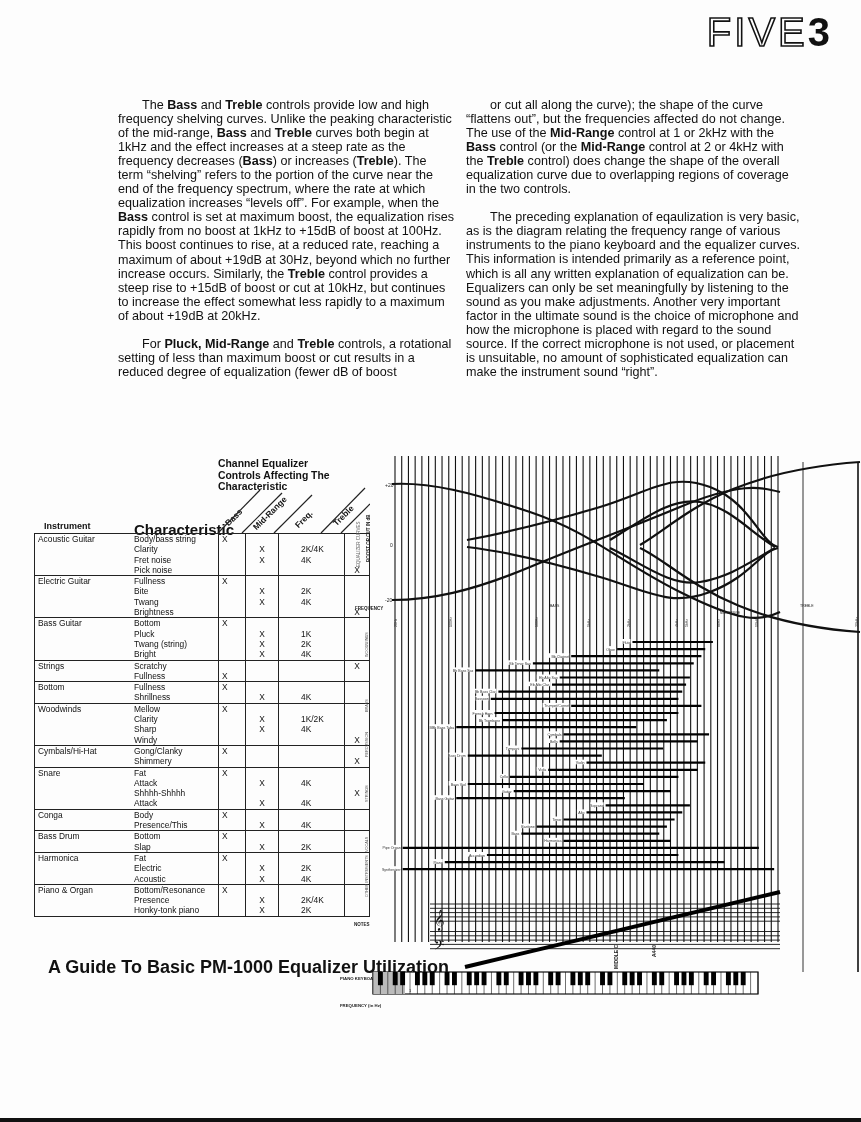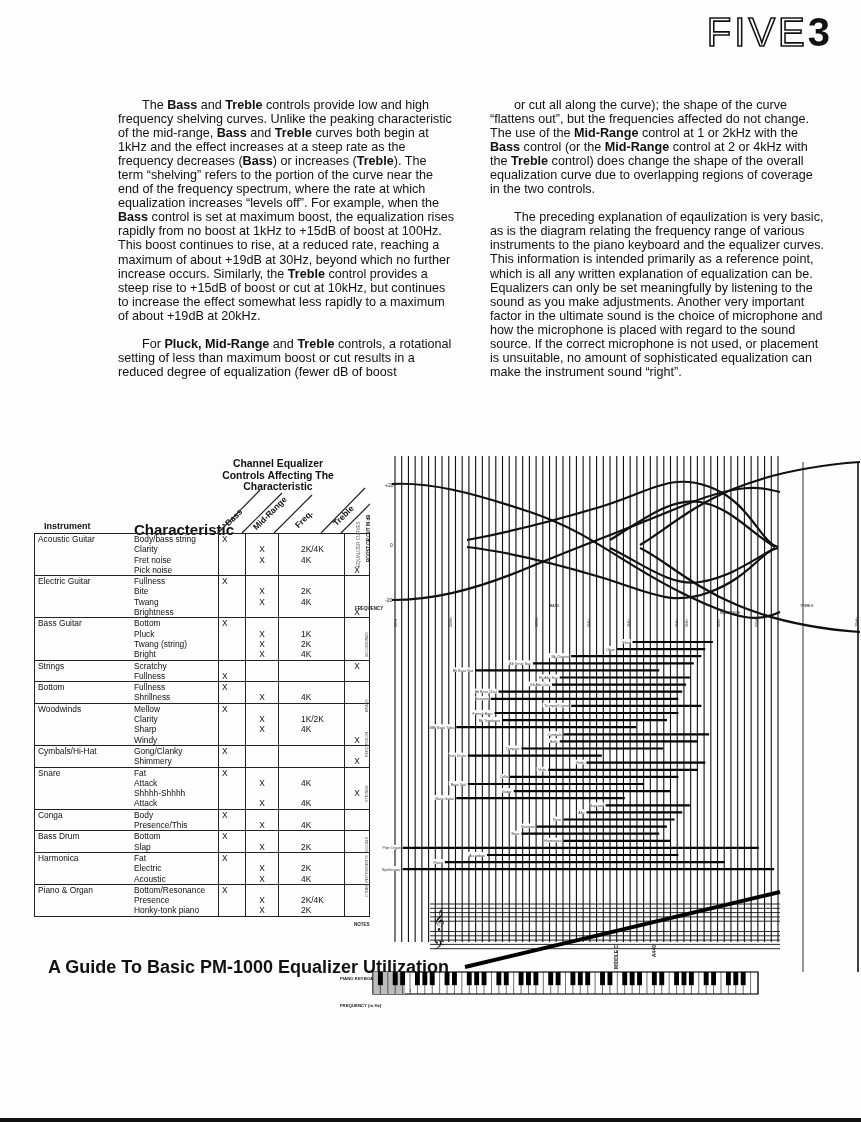--- a/index.html
+++ b/index.html
@@ -4,24 +4,24 @@
 <style>
   html, body { margin: 0; padding: 0; background: #fdfdfd; }
   body { width: 861px; height: 1122px; position: relative; overflow: hidden; color: #111; font-family: "Liberation Sans", sans-serif; }
   .section-mark { position: absolute; right: 30px; top: 12px; font-size: 40px; font-weight: bold; letter-spacing: 1px; line-height: 1; }
   .section-mark .outline { color: #fff; -webkit-text-stroke: 1.6px #111; font-weight: normal; letter-spacing: 3px; }
   .section-mark .num { color: #111; }
   .col { position: absolute; top: 98px; width: 336px; font-size: 12.6px; line-height: 14.05px; }
   .col p { margin: 0 0 14px 0; text-indent: 24px; }
   .col b { font-weight: bold; }
   #col-left { left: 118px; }
-  #col-right { left: 490px; }
+  #col-right { left: 466px; }
 
   
-  .tbl-head { position: absolute; left: 218px; top: 458px; width: 120px; text-align: center; font-weight: bold; font-size: 10.4px; line-height: 11.5px; }
+  .tbl-head { position: absolute; left: 218px; top: 458px; width: 120px; font-weight: bold; font-size: 10.4px; line-height: 11.5px; }
   .th-inst { position: absolute; left: 44px; top: 521px; font-weight: bold; font-size: 9px; }
   .th-char { position: absolute; left: 134px; top: 521px; font-weight: bold; font-size: 15px; }
   .diag-lbl { position: absolute; font-weight: bold; font-size: 8.5px; transform: rotate(-45deg); transform-origin: left bottom; white-space: nowrap; }
   table.eq { position: absolute; left: 34px; top: 533px; border-collapse: collapse; font-size: 8.4px; line-height: 10.3px; }
   table.eq td { border-left: 1.5px solid #222; border-right: 1.5px solid #222; vertical-align: top; padding: 0 3px; }
   table.eq tr.grp td { border-top: 1.5px solid #222; }
   table.eq tr.last td { border-bottom: 1.5px solid #222; }
   table.eq td.inst { width: 90px; border-right: none; }
   table.eq td.char { width: 81px; border-left: none; }
   table.eq td.bass { width: 20px; }

